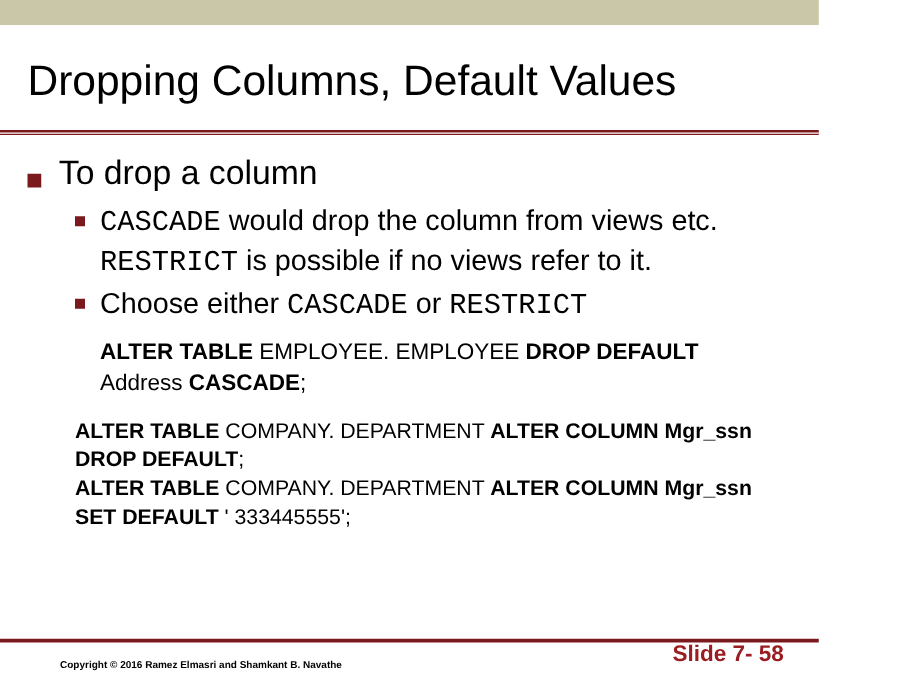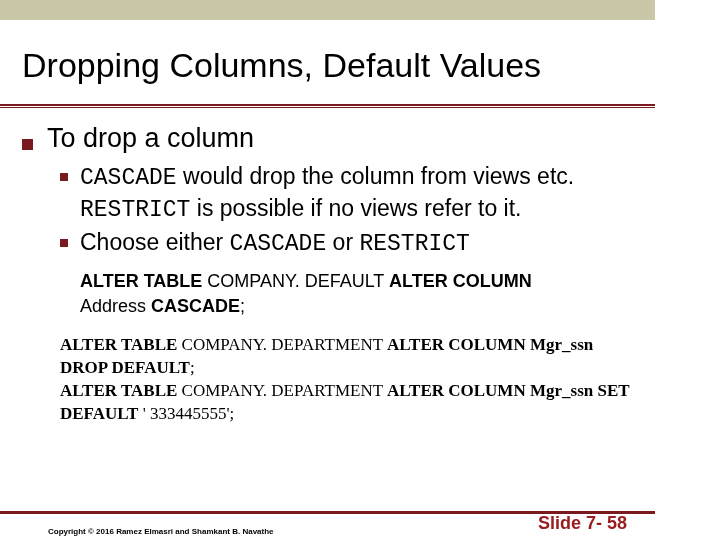--- a/index.html
+++ b/index.html
@@ -96,21 +96,20 @@
     font-size: 18px;
     line-height: 1.35;
     margin-top: 10px;
     margin-bottom: 16px;
   }
   .codeblock2 {
     margin-left: 38px;
     font-size: 17px;
     line-height: 1.35;
     margin-top: 6px;
-    font-family: Liberation Serif, serif;
   }
   .mono {
     font-family: "Courier New", Courier, monospace;
   }
   .b { font-weight: bold; }
   .footer-rule {
     position: absolute;
     left: 0;
     right: 0;
     bottom: 26px;
@@ -159,21 +158,21 @@
 
     <div class="li2">
       <div class="sq2"></div>
       <div class="t2">
         <span>Choose either </span><span class="mono">CASCADE</span><span> or </span><span class="mono">RESTRICT</span>
       </div>
     </div>
 
     <div class="codeblock">
       <div>
-        <span class="b">ALTER TABLE</span><span> COMPANY. DEFAULT </span><span class="b">ALTER COLUMN</span>
+        <span class="b">ALTER TABLE</span><span> EMPLOYEE. EMPLOYEE </span><span class="b">DROP DEFAULT</span>
       </div>
       <div>
         <span>Address </span><span class="b">CASCADE</span><span>;</span>
       </div>
     </div>
 
 
     <div class="codeblock2">
       <div>
         <span class="b">ALTER TABLE</span><span> COMPANY. DEPARTMENT </span><span class="b">ALTER COLUMN Mgr_ssn DROP DEFAULT</span><span>;</span>

